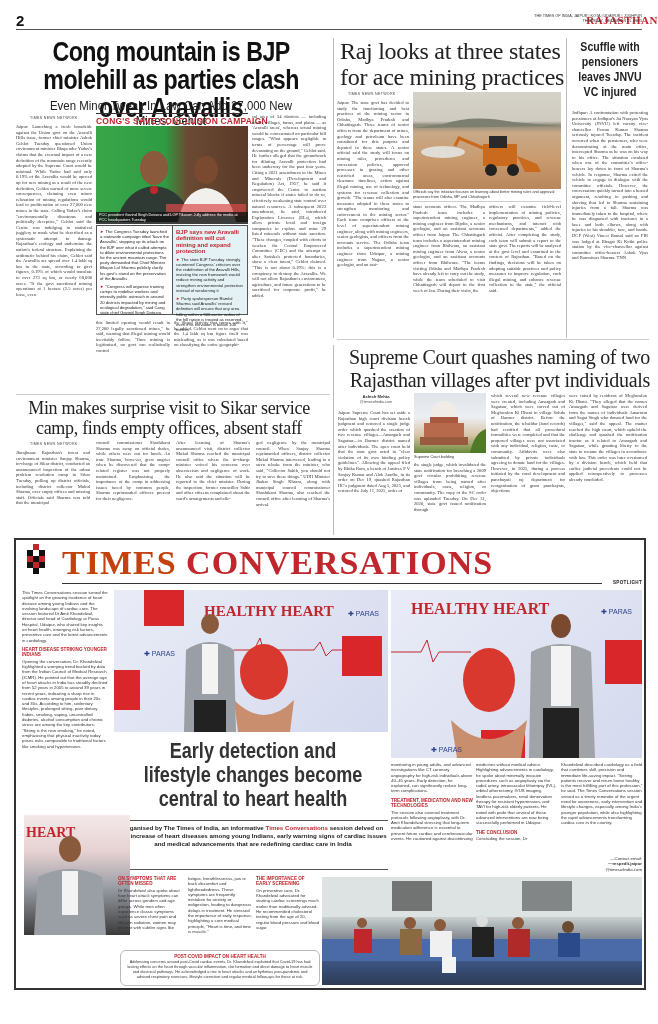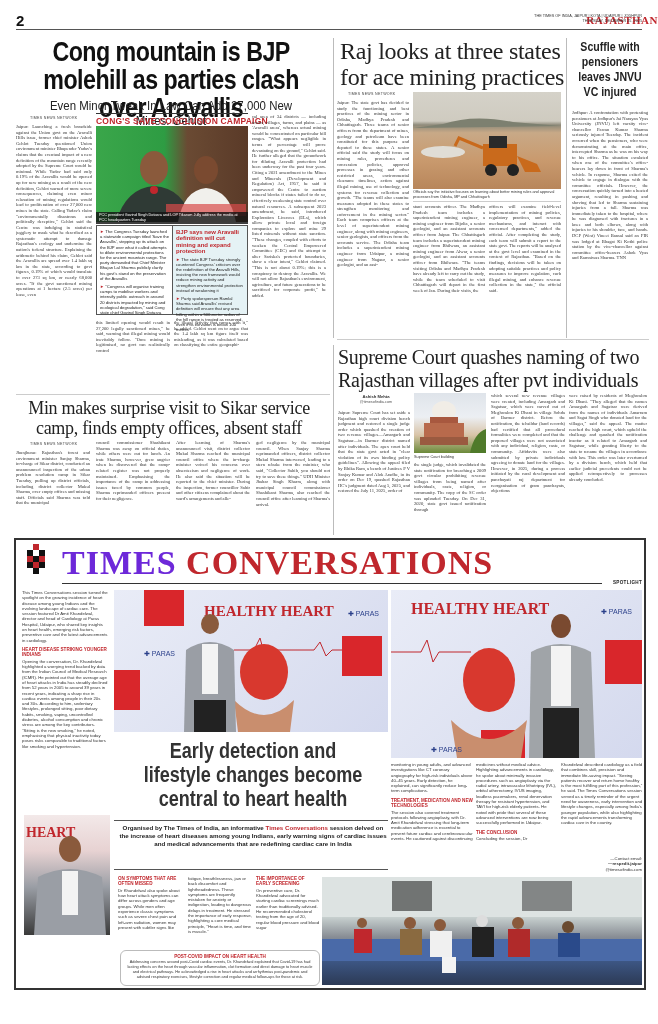--- a/index.html
+++ b/index.html
@@ -24,40 +24,40 @@
 .caption-dark{left:96px;top:212px;width:152px;height:12px;background:rgba(20,20,20,.82);color:#fff;font:3.8px/5px "Liberation Sans",sans-serif;padding:1px 3px}
 .box-cong{left:96px;top:225px;width:77px;height:90px;background:#fff;border:1px solid #555;padding:3px;font:4.2px/5.2px "Liberation Sans",sans-serif;color:#222}
 .box-bjp{left:173px;top:225px;width:75px;height:90px;background:#e5f2f5;border:1px solid #555;border-left:none;padding:3px;font:4.2px/5.2px "Liberation Sans",sans-serif;color:#222}
 .box-bjp .bh{color:#c0272d;font-weight:bold;font-size:6px;line-height:6.4px;margin-bottom:2px}
 .arrow{color:#c0272d}
 
 #h2{left:340px;top:38px;width:230px;font:24px/26px "Liberation Serif",serif;color:#222;text-align:left;letter-spacing:-.3px}
 #h3{left:572px;top:40px;width:76px;font:bold 12px/15px "Liberation Sans",sans-serif;color:#222;text-align:center;transform:scaleX(.88);transform-origin:center top}
 .ph-mine{left:413px;top:92px;width:148px;height:97px;background:linear-gradient(180deg,#d5d2c9 0%,#cfcbc0 30%,#8e8a7a 34%,#c8a987 42%,#c99a6e 70%,#b8865b 100%)}
 
-#h4{left:338px;top:346px;width:312px;font:20px/23px "Liberation Serif",serif;color:#222;text-align:left;letter-spacing:-.3px}
+#h4{left:338px;top:346px;width:312px;font:20px/23px "Liberation Serif",serif;color:#222;text-align:right;letter-spacing:-.3px}
 .ph-sc{left:414px;top:393px;width:72px;height:60px;background:linear-gradient(180deg,#dfe4ea 0%,#eceff3 40%,#d9c4a8 70%,#6b8a3a 100%)}
 
 #h5{left:24px;top:398px;width:290px;font:18px/20px "Liberation Serif",serif;color:#222;text-align:center;letter-spacing:-.3px}
 
 #tc-frame{left:14px;top:538px;width:632px;height:452px;border:2px solid #333}
 #tc-logo{left:22px;top:544px;width:34px;height:34px}
 #tc-title{left:62px;top:544px;font:bold 34px/38px "Liberation Serif",serif;letter-spacing:1px}
-#tc-title .t1{color:#6d28d9}
+#tc-title .t1{color:#c2410c}
 #tc-title .t2{color:#c0272d}
 #tc-spot{right:16px;top:580px;font:bold 4.6px "Liberation Sans",sans-serif;color:#222;letter-spacing:.3px}
 .sub-red{font:bold 4.6px/5.4px "Liberation Sans",sans-serif;color:#c0272d;text-transform:uppercase;margin:4px 0 1px}
 .tctxt{font-family:"Liberation Sans",sans-serif;font-size:4.3px;line-height:5.3px;color:#333}
 .ph-hh{background:linear-gradient(135deg,#e9ecf7 0%,#dfe3f2 50%,#d4d9ee 100%)}
 #tc-head{left:118px;top:739px;width:270px;text-align:center;font:bold 22px/24px "Liberation Sans",sans-serif;color:#333;transform:scaleX(.82);transform-origin:center top}
 #tc-deck{left:118px;top:824px;width:270px;text-align:center;font:bold 6.2px/8px "Liberation Sans",sans-serif;color:#222}
 #tc-deck .hl{color:#c0272d}
 .postcovid{left:120px;top:950px;width:200px;height:36px;border:1px solid #bbb;border-radius:6px;padding:3px 6px;text-align:center}
 .ph-crowd{left:322px;top:877px;width:320px;height:108px;background:linear-gradient(180deg,#e6ebea 0%,#cfd8d6 35%,#8a8f96 55%,#3f5a8a 75%,#2c3a55 100%)}
-.ph-doc{left:24px;top:815px;width:86px;height:120px;background:linear-gradient(180deg,#f3e9e9 0%,#e7d2d2 30%,#9a9ea5 60%,#3a3a3a 100%)}
+.ph-doc{left:24px;top:815px;width:106px;height:120px;background:linear-gradient(180deg,#f3e9e9 0%,#e7d2d2 30%,#9a9ea5 60%,#3a3a3a 100%)}
 </style>
 </head>
 <body>
 
 <div class="abs" id="pnum">2</div>
 <div class="abs" id="section">RAJASTHAN</div>
 <div class="abs" id="edition">
   <div>THE TIMES OF INDIA, JAIPUR | KOTA | UDAIPUR | JODHPUR</div>
   <div>THURSDAY, DECEMBER 25, 2025</div>
 </div>

